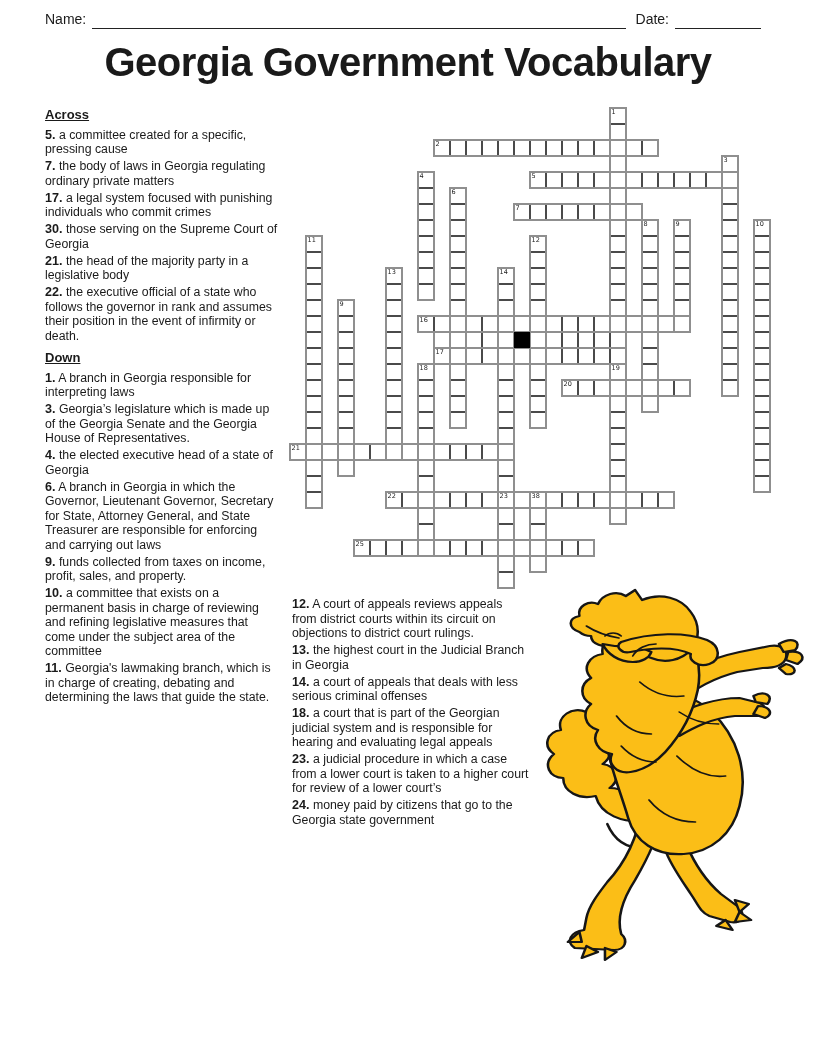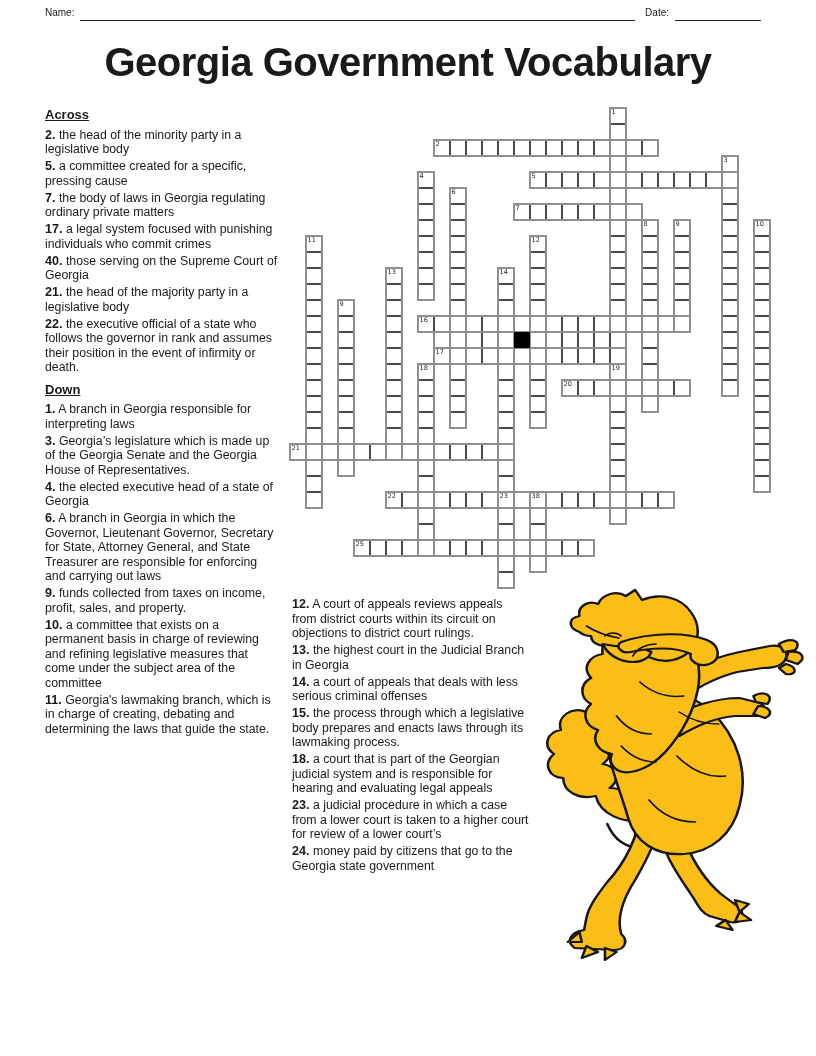--- a/index.html
+++ b/index.html
@@ -2,21 +2,21 @@
 <html><head>
 <meta charset="utf-8">
 <style>
   html,body{margin:0;padding:0;}
   body{
     width:816px;height:1056px;position:relative;background:#ffffff;
     font-family:"Liberation Sans","DejaVu Sans",sans-serif;color:#1a1a1a;
     overflow:hidden;
   }
   
-  .topline{position:absolute;top:3px;left:45px;right:55px;display:flex;align-items:center;font-size:10px;}
+  .topline{position:absolute;top:11px;left:45px;right:55px;display:flex;align-items:flex-start;font-size:14px;}
   .topline .lbl{padding-right:6px;white-space:nowrap;}
   .blank{border-bottom:1.4px solid #222;height:17px;}
   .blank.name{flex:1;margin-right:10px;}
   .blank.date{width:86px;}
   
   .title{position:absolute;top:40px;left:0;width:100%;text-align:center;
     font-size:40px;font-weight:700;letter-spacing:-0.5px;}
   
   .clues{position:absolute;font-size:12.3px;line-height:14.5px;}
   .clues.left{left:45px;top:108px;width:233px;}
@@ -44,46 +44,44 @@
   <span class="blank name"></span>
   <span class="lbl">Date:</span>
   <span class="blank date"></span>
 </div>
 
 <div class="title">Georgia Government Vocabulary</div>
 
 <div class="clues left">
   <p class="clue-head">Across</p>
   <div id="across-clues">
-      <p class="clue"><b>2.</b> the head of the minority party in a legislative body</p>
       <p class="clue"><b>5.</b> a committee created for a specific, pressing cause</p>
       <p class="clue"><b>7.</b> the body of laws in Georgia regulating ordinary private matters</p>
       <p class="clue"><b>17.</b> a legal system focused with punishing individuals who commit crimes</p>
-      <p class="clue"><b>40.</b> those serving on the Supreme Court of Georgia</p>
+      <p class="clue"><b>30.</b> those serving on the Supreme Court of Georgia</p>
       <p class="clue"><b>21.</b> the head of the majority party in a legislative body</p>
       <p class="clue"><b>22.</b> the executive official of a state who follows the governor in rank and assumes their position in the event of infirmity or death.</p>
     </div>
   <p class="clue-head down">Down</p>
   <div id="down-left-clues">
       <p class="clue"><b>1.</b> A branch in Georgia responsible for interpreting laws</p>
       <p class="clue"><b>3.</b> Georgia’s legislature which is made up of the Georgia Senate and the Georgia House of Representatives.</p>
       <p class="clue"><b>4.</b> the elected executive head of a state of Georgia</p>
       <p class="clue"><b>6.</b> A branch in Georgia in which the Governor, Lieutenant Governor, Secretary for State, Attorney General, and State Treasurer are responsible for enforcing and carrying out laws</p>
       <p class="clue"><b>9.</b> funds collected from taxes on income, profit, sales, and property.</p>
       <p class="clue"><b>10.</b> a committee that exists on a permanent basis in charge of reviewing and refining legislative measures that come under the subject area of the committee</p>
       <p class="clue"><b>11.</b> Georgia's lawmaking branch, which is in charge of creating, debating and determining the laws that guide the state.</p>
     </div>
 </div>
 
 <div class="clues mid">
   <div id="down-right-clues">
       <p class="clue"><b>12.</b> A court of appeals reviews appeals from district courts within its circuit on objections to district court rulings.</p>
       <p class="clue"><b>13.</b> the highest court in the Judicial Branch in Georgia</p>
       <p class="clue"><b>14.</b> a court of appeals that deals with less serious criminal offenses</p>
-      <p class="clue"><b>15.</b> the process through which a legislative body prepares and enacts laws through its lawmaking process.</p>
       <p class="clue"><b>18.</b> a court that is part of the Georgian judicial system and is responsible for hearing and evaluating legal appeals</p>
       <p class="clue"><b>23.</b> a judicial procedure in which a case from a lower court is taken to a higher court for review of a lower court’s</p>
       <p class="clue"><b>24.</b> money paid by citizens that go to the Georgia state government</p>
     </div>
 </div>
 
 <div id="grid">
     <div class="cell" style="left: 434px; top: 140px;"></div>
     <div class="cell" style="left: 450px; top: 140px;"></div>
     <div class="cell" style="left: 466px; top: 140px;"></div>

